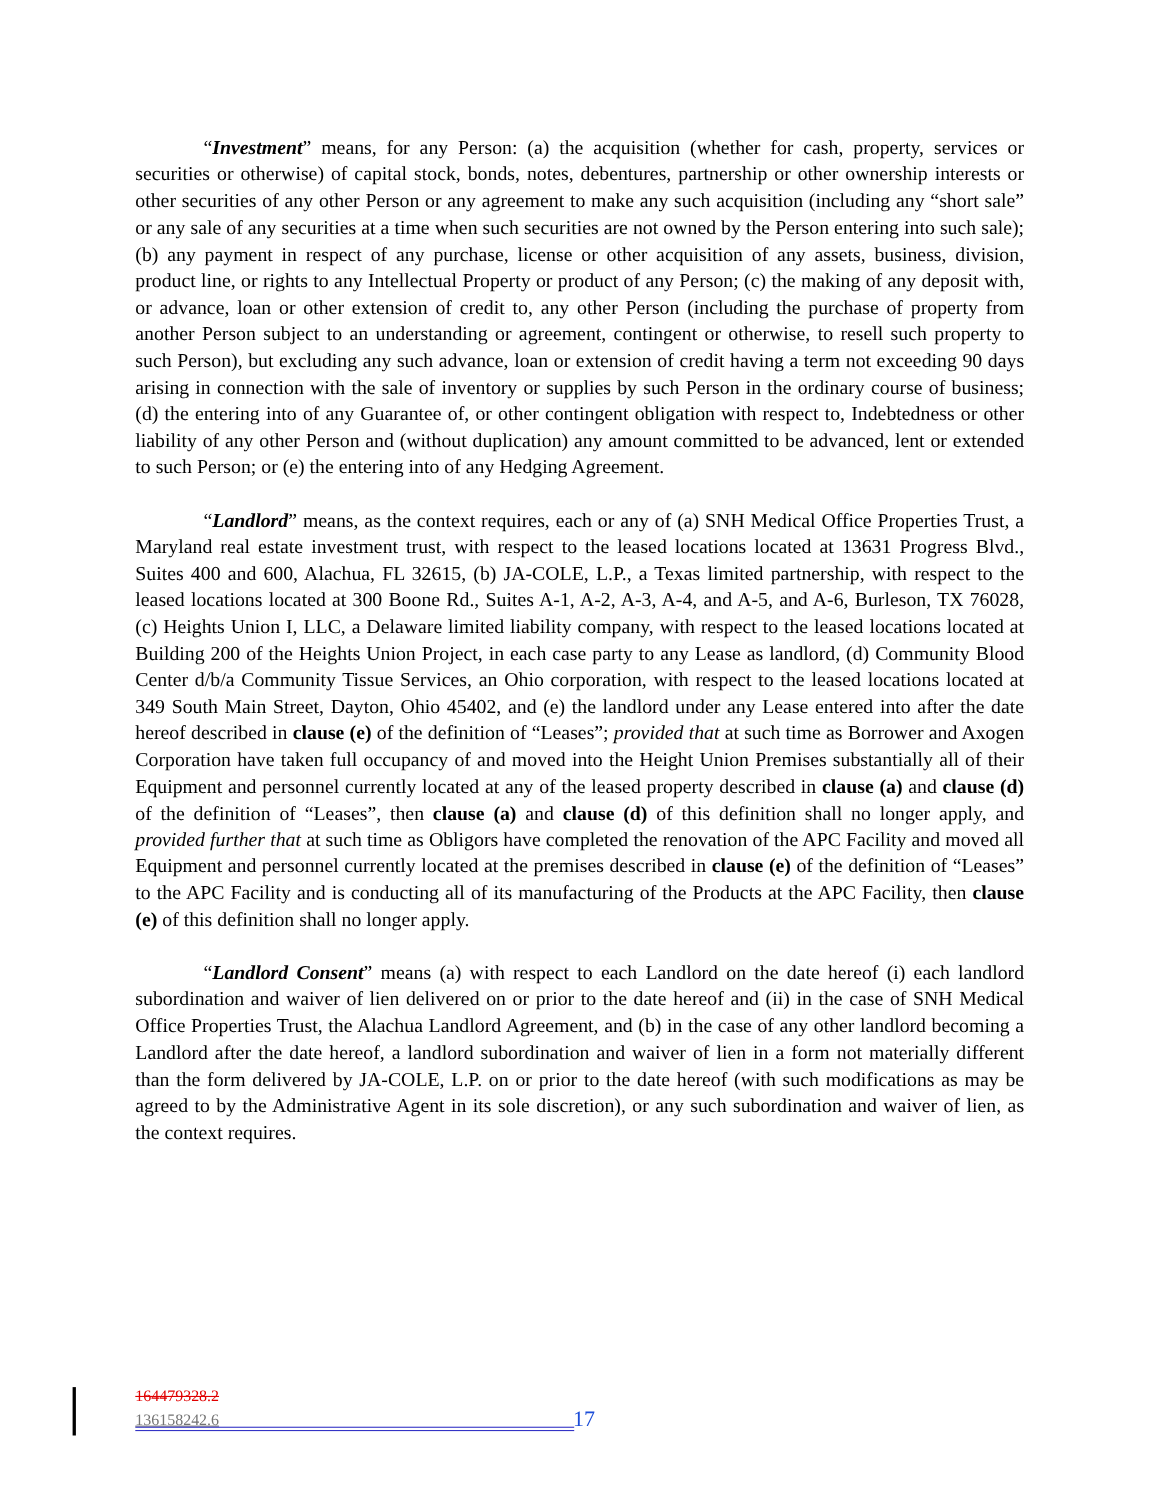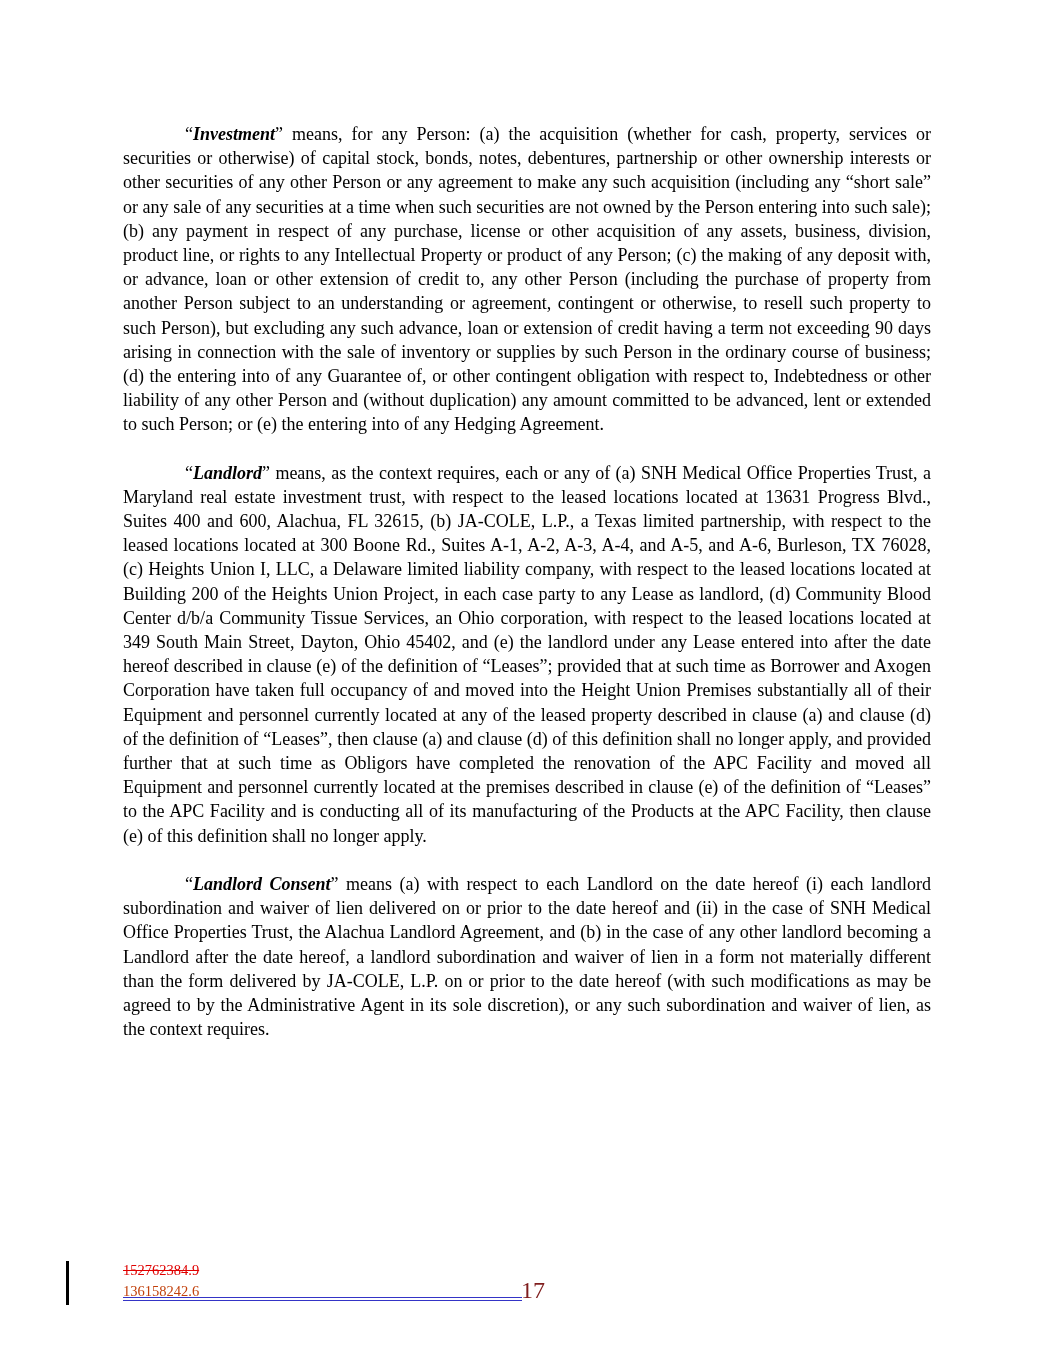--- a/index.html
+++ b/index.html
@@ -23,22 +23,22 @@
     width: 808px;
     font-size: 18px;
     line-height: 24.2px;
     text-align: justify;
   }
   .para {
     margin: 0 0 24px 0;
     text-indent: 62px;
   }
   .para:last-child { margin-bottom: 16px; }
-  .b { font-weight: normal; margin-top: 24px; }
-  .i { }
+  .b { font-weight: bold; margin-top: 24px; }
+  .i { font-style: italic; }
   .bi { font-weight: bold; font-style: italic; }
 
   
   .change-bar {
     position: absolute;
     left: 66px;
     top: 1261px;
     width: 3px;
     height: 44px;
     background: #000000;
@@ -65,39 +65,39 @@
     top: 1297px;
     width: 399px;
     height: 2px;
     border-top: 1px solid #3434c6;
     border-bottom: 1px solid #3434c6;
   }
   .page-number {
     position: absolute;
     left: 521px;
     top: 1278px;
-    font-size: 24px;
+    font-size: 20px;
     line-height: 25px;
-    color: #7f1d1d;
+    color: #1d4ed8;
   }
 </style>
 </head>
 <body>
 
 <div class="page">
 
   <div class="body-text">
       <p class="para"><span>“</span><span class="bi">Investment</span><span>” means, for any Person:  (a) the acquisition (whether for cash, property, services or securities or otherwise) of capital stock, bonds, notes, debentures, partnership or other ownership interests or other securities of any other Person or any agreement to make any such acquisition (including any “short sale” or any sale of any securities at a time when such securities are not owned by the Person entering into such sale); (b) any payment in respect of any purchase, license or other acquisition of any assets, business, division, product line, or rights to any Intellectual Property or product of any Person; (c) the making of any deposit with, or advance, loan or other extension of credit to, any other Person (including the purchase of property from another Person subject to an understanding or agreement, contingent or otherwise, to resell such property to such Person), but excluding any such advance, loan or extension of credit having a term not exceeding 90 days arising in connection with the sale of inventory or supplies by such Person in the ordinary course of business; (d) the entering into of any Guarantee of, or other contingent obligation with respect to, Indebtedness or other liability of any other Person and (without duplication) any amount committed to be advanced, lent or extended to such Person; or (e) the entering into of any Hedging Agreement.</span></p>
       <p class="para"><span>“</span><span class="bi">Landlord</span><span>” means, as the context requires, each or any of (a) SNH Medical Office Properties Trust, a Maryland real estate investment trust, with respect to the leased locations located at 13631 Progress Blvd., Suites 400 and 600, Alachua, FL 32615, (b) JA-COLE, L.P., a Texas limited partnership, with respect to the leased locations located at 300 Boone Rd., Suites A-1, A-2, A-3, A-4, and A-5, and A-6, Burleson, TX 76028, (c) Heights Union I, LLC, a Delaware limited liability company, with respect to the leased locations located at Building 200 of the Heights Union Project, in each case party to any Lease as landlord, (d) Community Blood Center d/b/a Community Tissue Services, an Ohio corporation, with respect to the leased locations located at 349 South Main Street, Dayton, Ohio 45402, and (e) the landlord under any Lease entered into after the date hereof described in </span><span class="b">clause (e)</span><span> of the definition of “Leases”; </span><span class="i">provided that</span><span> at such time as Borrower and Axogen Corporation have taken full occupancy of and moved into the Height Union Premises substantially all of their Equipment and personnel currently located at any of the leased property described in </span><span class="b">clause (a)</span><span> and </span><span class="b">clause (d)</span><span> of the definition of “Leases”, then </span><span class="b">clause (a)</span><span> and </span><span class="b">clause (d)</span><span> of this definition shall no longer apply, and </span><span class="i">provided further that</span><span> at such time as Obligors have completed the renovation of the APC Facility and moved all Equipment and personnel currently located at the premises described in </span><span class="b">clause (e)</span><span> of the definition of “Leases” to the APC Facility and is conducting all of its manufacturing of the Products at the APC Facility, then </span><span class="b">clause (e)</span><span> of this definition shall no longer apply.</span></p>
       <p class="para"><span>“</span><span class="bi">Landlord Consent</span><span>” means (a) with respect to each Landlord on the date hereof (i) each landlord subordination and waiver of lien delivered on or prior to the date hereof and (ii) in the case of SNH Medical Office Properties Trust, the Alachua Landlord Agreement, and (b) in the case of any other landlord becoming a Landlord after the date hereof, a landlord subordination and waiver of lien in a form not materially different than the form delivered by JA-COLE, L.P. on or prior to the date hereof (with such modifications as may be agreed to by the Administrative Agent in its sole discretion), or any such subordination and waiver of lien, as the context requires.</span></p>
     </div>
 
   <div class="change-bar"></div>
 
-  <div class="doc-num-deleted" style="color: rgb(224, 0, 0);">152762384.9</div>
+  <div class="doc-num-deleted" style="color: rgb(224, 0, 0);">164479328.2</div>
 
-  <div class="doc-num-inserted" style="color: #c2410c; text-align: right;">136158242.6</div>
+  <div class="doc-num-inserted" style="color: #737373; text-align: right;">136158242.6</div>
 
   <div class="footer-rule"></div>
 
   <div class="page-number">17</div>
 
 </div>
 
 </body></html>

